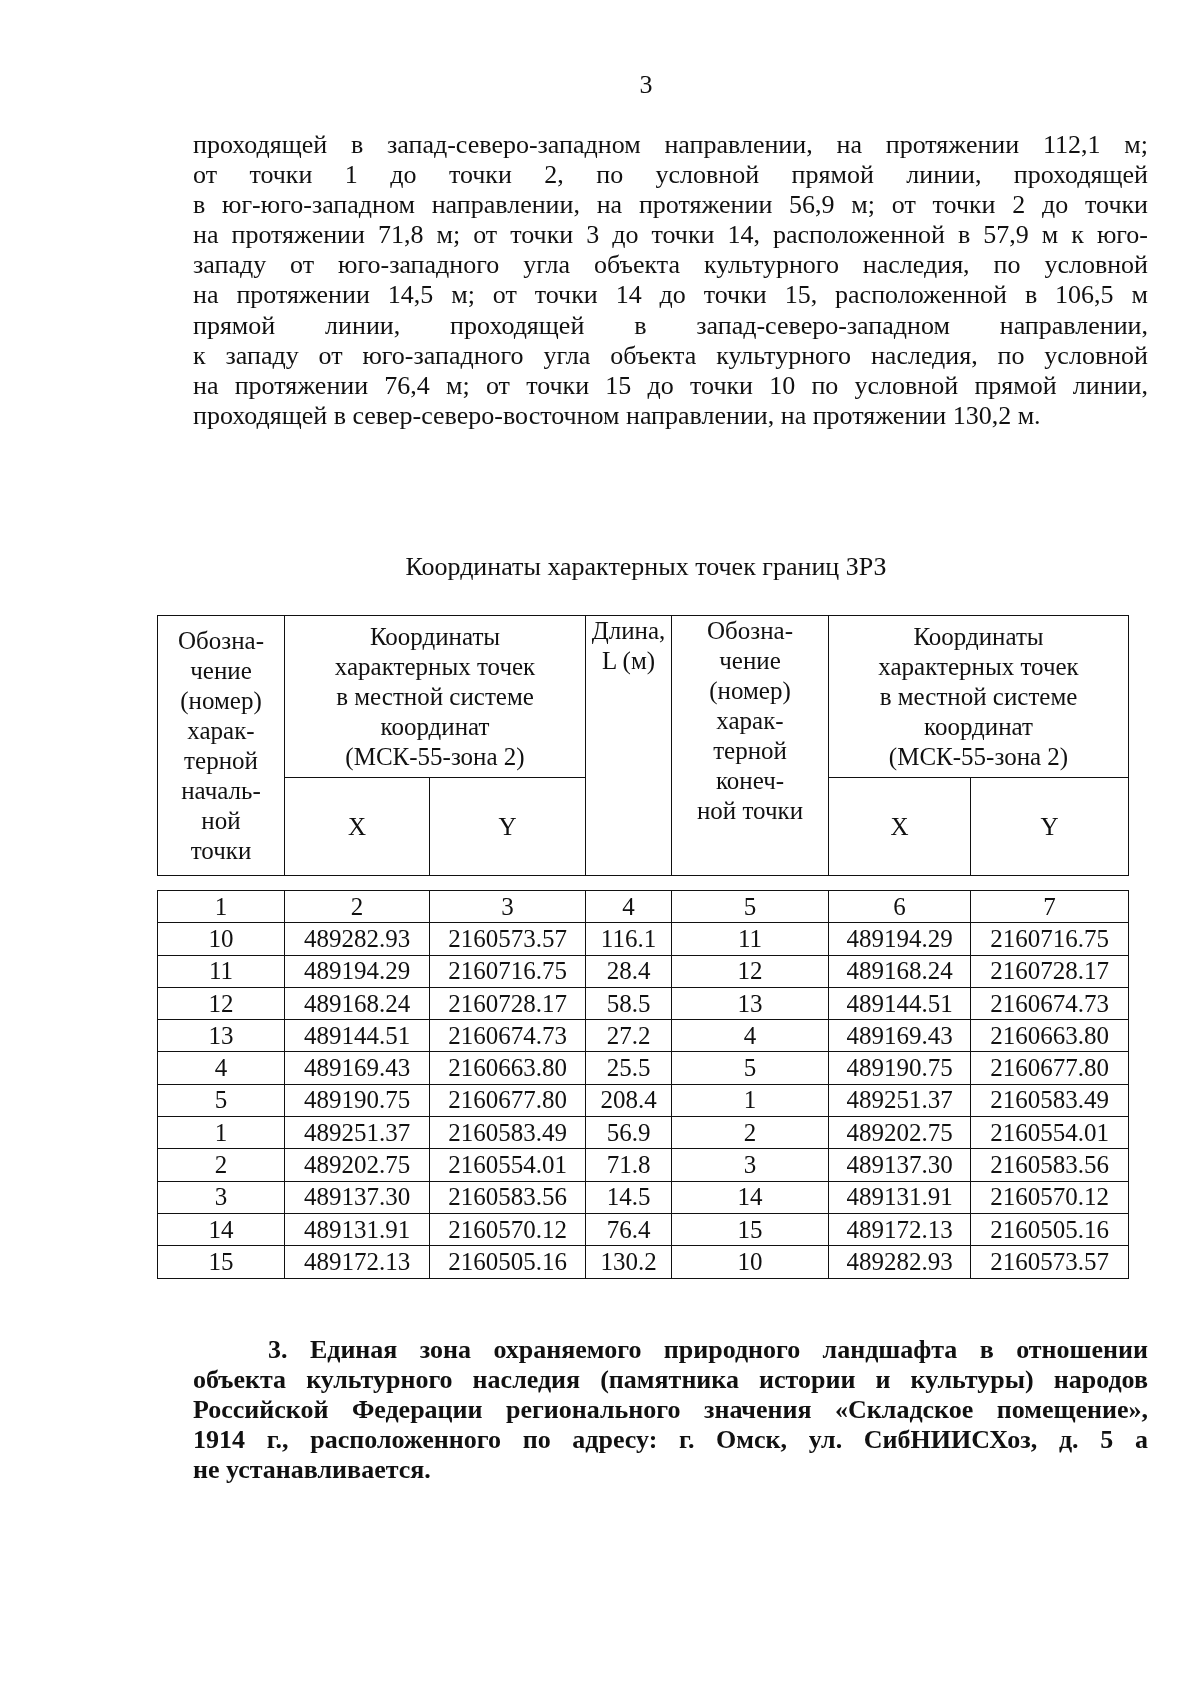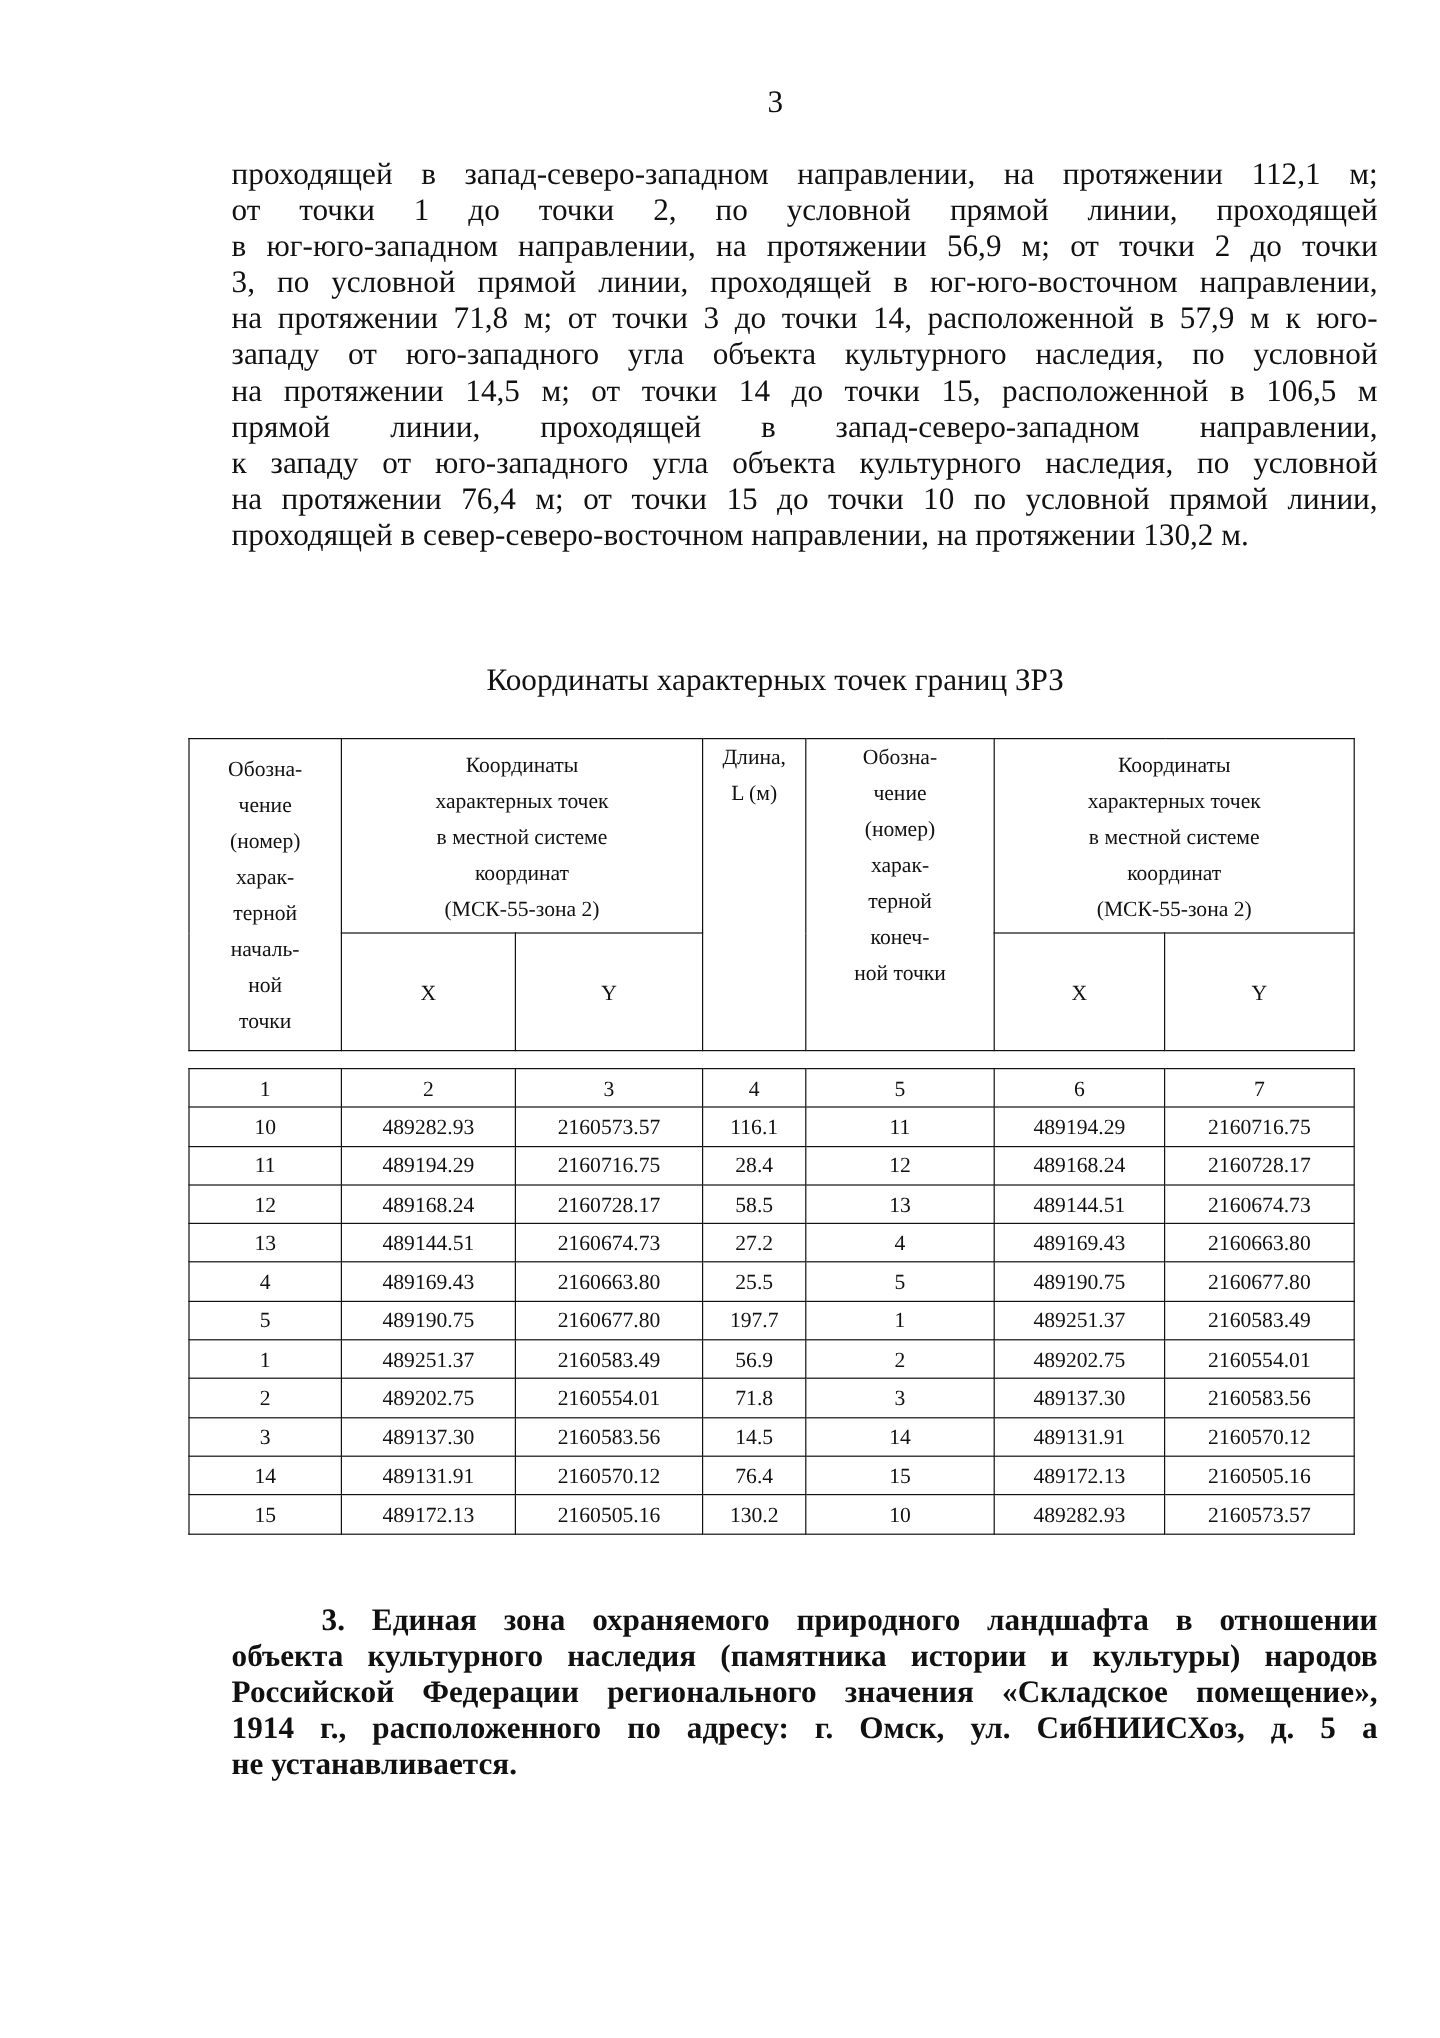--- a/index.html
+++ b/index.html
@@ -19,21 +19,21 @@
   }
   .para .ln { display: block; text-align: justify; text-align-last: justify; white-space: nowrap; }
   .para .ln.last { text-align-last: left; }
   .para1 { top: 130px; }
   .caption {
     position: absolute; top: 552px; left: 0; width: 1292px;
     text-align: center; font-size: 26px;
   }
   table {
     position: absolute; left: 157px; border-collapse: collapse;
-    font-size: 18px; table-layout: fixed;
+    font-size: 25px; table-layout: fixed;
   }
   td {
     border: 1.5px solid #111; text-align: center; vertical-align: middle;
     padding: 0; line-height: 30px;
   }
   .head-table { top: 615px; width: 971px; }
   .head-table td { line-height: 30px; }
   .num-table { top: 890px; width: 971px; }
   .num-table td { height: 31.3px; line-height: 28px; }
   .para2 { top: 1335px; font-weight: bold; }
@@ -41,21 +41,20 @@
 </style>
 </head>
 <body>
 
 <div class="page-number">3</div>
 
 <div class="para para1">
   <span class="ln">проходящей в запад-северо-западном направлении, на протяжении 112,1 м;</span>
   <span class="ln">от точки 1 до точки 2, по условной прямой линии, проходящей</span>
   <span class="ln">в юг-юго-западном направлении, на протяжении 56,9 м; от точки 2 до точки</span>
-  <span class="ln">3, по условной прямой линии, проходящей в юг-юго-восточном направлении,</span>
   <span class="ln">на протяжении 71,8 м; от точки 3 до точки 14, расположенной в 57,9 м к юго-</span>
   <span class="ln">западу от юго-западного угла объекта культурного наследия, по условной</span>
   <span class="ln">на протяжении 14,5 м; от точки 14 до точки 15, расположенной в 106,5 м</span>
   <span class="ln">прямой линии, проходящей в запад-северо-западном направлении,</span>
   <span class="ln">к западу от юго-западного угла объекта культурного наследия, по условной</span>
   <span class="ln">на протяжении 76,4 м; от точки 15 до точки 10 по условной прямой линии,</span>
   <span class="ln last">проходящей в север-северо-восточном направлении, на протяжении 130,2 м.</span>
 </div>
 
 <div class="caption">Координаты характерных точек границ ЗРЗ</div>
@@ -171,21 +170,21 @@
         <td>2160663.80</td>
         <td>25.5</td>
         <td>5</td>
         <td>489190.75</td>
         <td>2160677.80</td>
       </tr>
       <tr>
         <td>5</td>
         <td>489190.75</td>
         <td>2160677.80</td>
-        <td>197.7</td>
+        <td>208.4</td>
         <td>1</td>
         <td>489251.37</td>
         <td>2160583.49</td>
       </tr>
       <tr>
         <td>1</td>
         <td>489251.37</td>
         <td>2160583.49</td>
         <td>56.9</td>
         <td>2</td>

